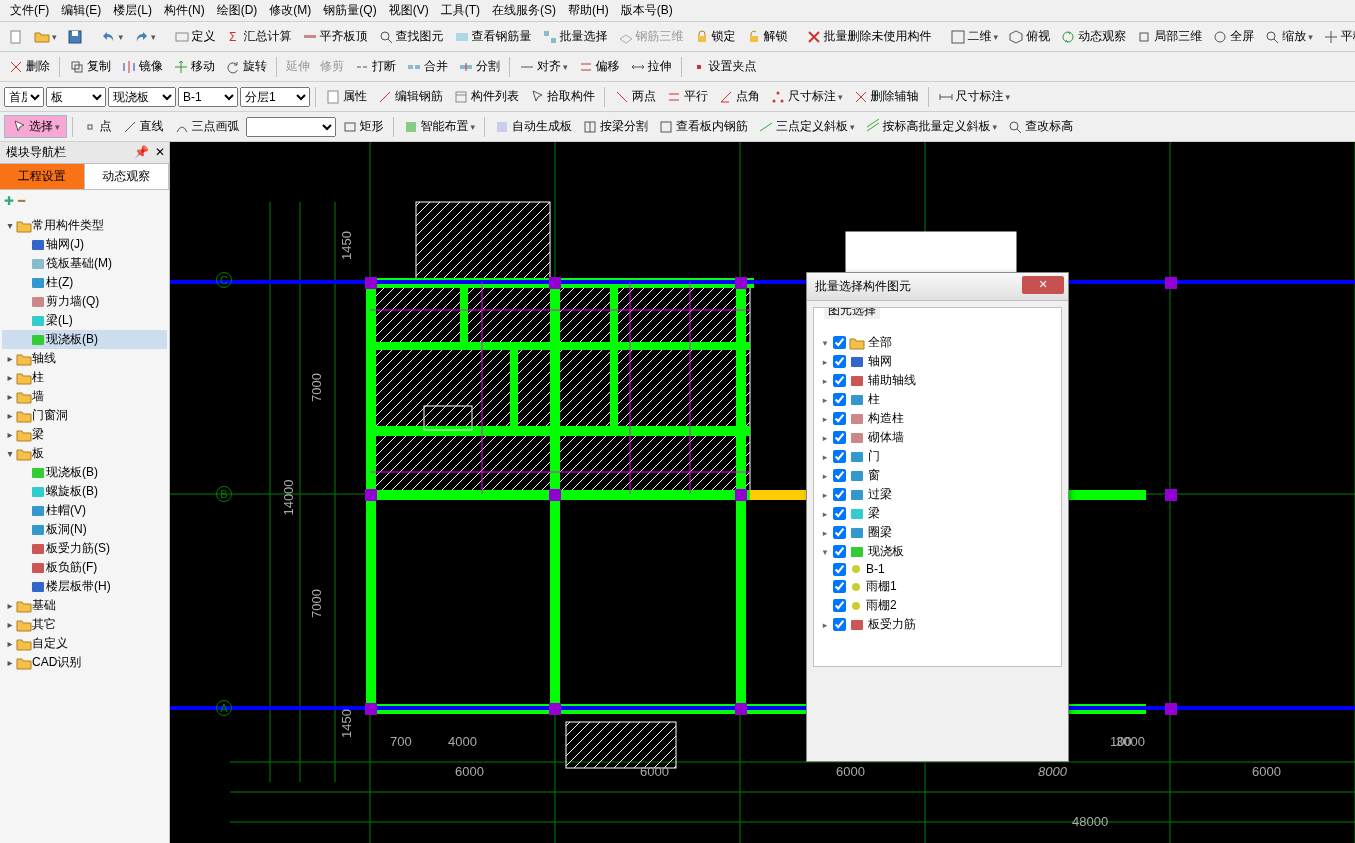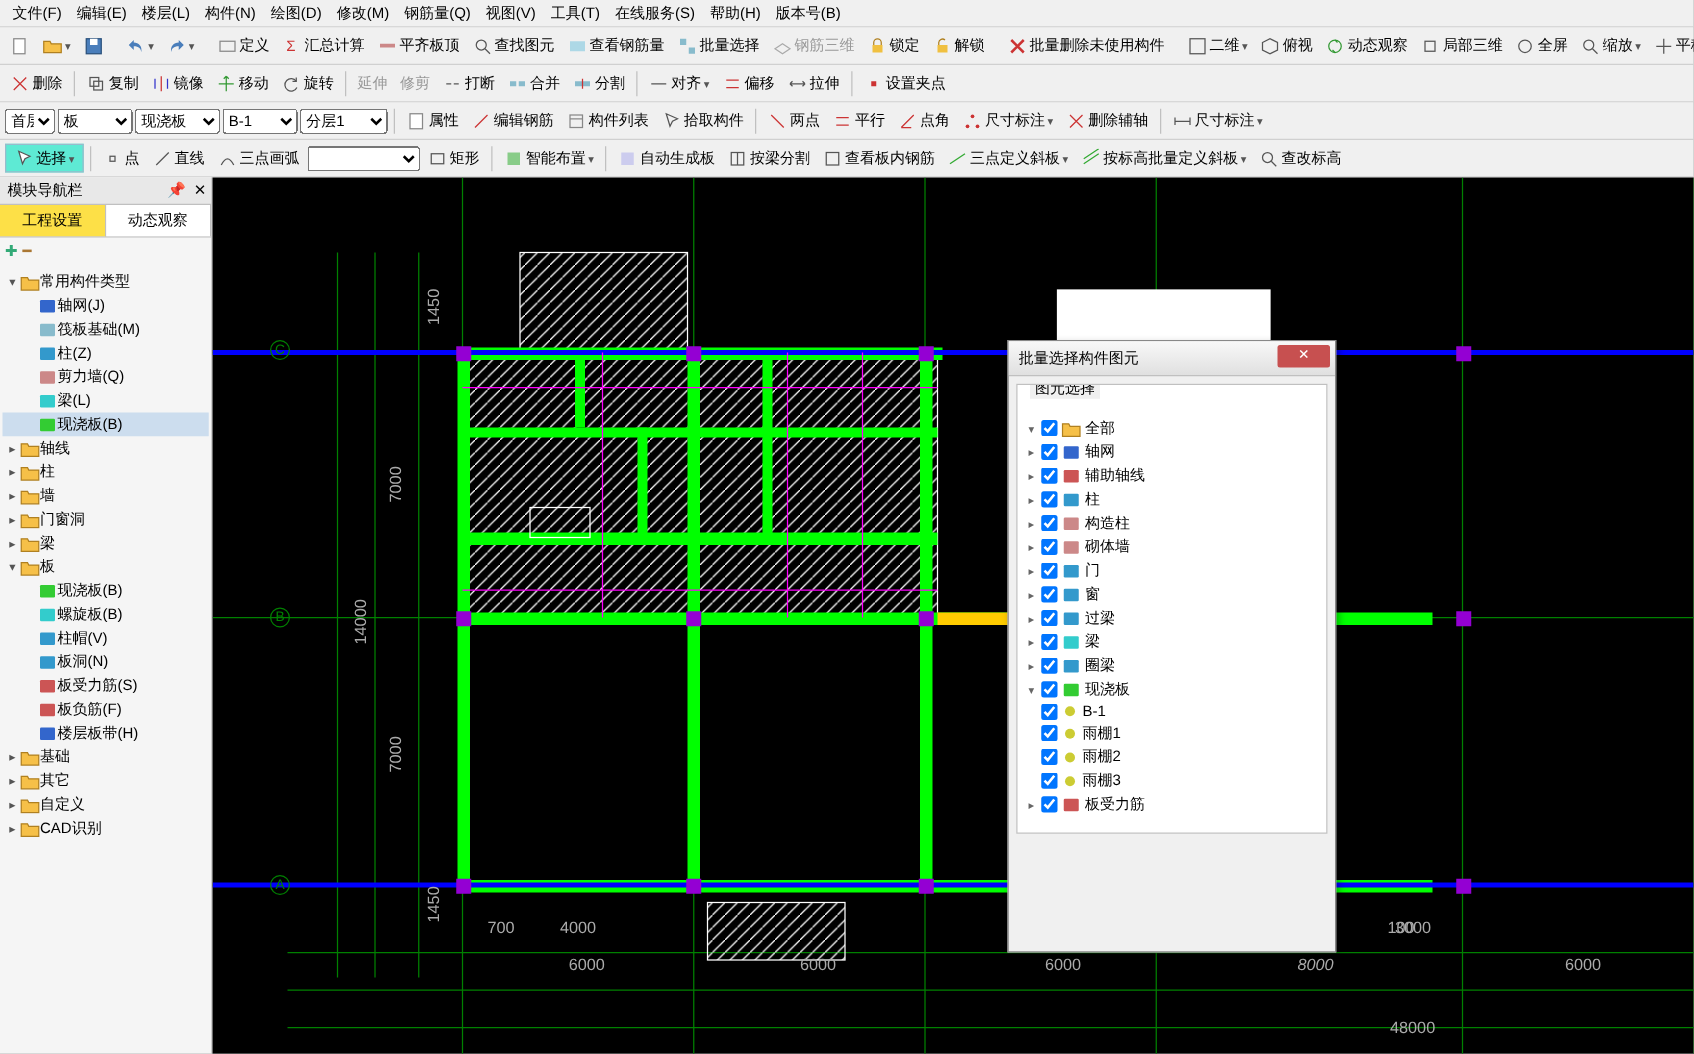--- a/index.html
+++ b/index.html
@@ -14,21 +14,21 @@
 .icon { width: 16px; height: 16px; display: inline-block; }
 .toolbar select { height: 20px; font-size: 12px; }
 .dropdown-arrow { font-size: 9px; color: #555; }
 
 .main { display: flex; height: calc(843px - 22px - 30px - 30px - 30px - 30px); }
 .sidebar { width: 170px; background: #f5f5f5; border-right: 1px solid #c0c0c0; overflow: auto; }
 .sidebar-header { height: 22px; display: flex; align-items: center; padding: 0 6px; background: #e8e8e8; border-bottom: 1px solid #c0c0c0; position: relative; }
 .sidebar-header .pin { position: absolute; right: 20px; top: 3px; }
 .sidebar-header .close { position: absolute; right: 4px; top: 3px; }
 .sidebar-tabs { display: flex; border-bottom: 1px solid #c0c0c0; }
-.sidebar-tab { flex: 1; text-align: center; padding: 4px; background: #fde047; border-right: 1px solid #c0c0c0; cursor: default; }
+.sidebar-tab { flex: 1; text-align: center; padding: 4px; background: #f97316; border-right: 1px solid #c0c0c0; cursor: default; }
 .sidebar-tab.active { background: #fff; }
 .sidebar-toolbar { padding: 4px; display: flex; gap: 4px; }
 .tree { padding: 4px 2px; }
 .tree-item { display: flex; align-items: center; padding: 1px 2px; cursor: default; white-space: nowrap; }
 .tree-item .exp { width: 12px; text-align: center; color: #555; font-size: 10px; }
 .tree-item.selected { background: #cde; }
 .indent0 { padding-left: 2px; } .indent1 { padding-left: 16px; }
 
 .canvas { flex: 1; background: #000; position: relative; overflow: hidden; }
 .canvas .dim-label { position: absolute; color: #aaa; font-size: 13px; }
@@ -383,21 +383,21 @@
         <line x1="2" y1="8" x2="14" y2="8" stroke="#555"></line>
         <line x1="2" y1="5" x2="2" y2="11" stroke="#555"></line>
         <line x1="14" y1="5" x2="14" y2="11" stroke="#555"></line>
       </svg>
       <span class="tbtext">尺寸标注</span>
       <span class="dropdown-arrow">▾</span>
     </span>
 </div>
 
 <div class="toolbar">
-  <span class="btn" style="border:1px solid #9bc; background:#5eead4; padding:2px 6px">
+  <span class="btn" style="border:1px solid #9bc; background:#f9a8d4; padding:2px 6px">
       <svg class="icon" viewBox="0 0 16 16">
         <path d="M4 2l3 10 2-4 4-2z" fill="#fff" stroke="#555"></path>
       </svg>
       <span class="tbtext">选择</span>
       <span class="dropdown-arrow">▾</span>
     </span>
   <span class="sep"></span>
   <span class="btn">
       <svg class="icon" viewBox="0 0 16 16">
         <rect x="6" y="6" width="4" height="4" fill="none" stroke="#555"></rect>
@@ -756,21 +756,21 @@
         <div class="dim-label" style="left: 162px; top: 574px; transform: rotate(-90deg);">1450</div>
         <div class="dim-label" style="left: 220px; top: 592px;">700</div>
         <div class="dim-label" style="left: 278px; top: 592px;">4000</div>
         <div class="dim-label" style="left: 285px; top: 622px;">6000</div>
         <div class="dim-label" style="left: 470px; top: 622px;">6000</div>
         <div class="dim-label" style="left: 666px; top: 622px;">6000</div>
         <div class="dim-label" style="left: 868px; top: 622px; font-style: italic;">8000</div>
         <div class="dim-label" style="left: 1082px; top: 622px;">6000</div>
         <div class="dim-label" style="left: 946px; top: 592px;">3000</div>
         <div class="dim-label" style="left: 940px; top: 592px;">100</div>
-        <div class="dim-label" style="left: 942px; top: 672px;">48000</div>
+        <div class="dim-label" style="left: 902px; top: 672px;">48000</div>
       </div>
   </div>
 </div>
 
 <div class="dialog">
   <div class="dialog-title">
     <span>批量选择构件图元</span>
     <span class="dialog-close">✕</span>
   </div>
   <div class="dialog-body">
@@ -890,28 +890,20 @@
             <span>雨棚1</span>
           </div>
           <div class="row di2">
             <span class="exp"></span>
             <input type="checkbox" checked="" style="">
             <svg width="14" height="14">
               <circle cx="7" cy="7" r="4" fill="#cc3"></circle>
             </svg>
             <span>雨棚2</span>
           </div>
-          <div class="row di2">
-            <span class="exp"></span>
-            <input type="checkbox" checked="" style="">
-            <svg width="14" height="14">
-              <circle cx="7" cy="7" r="4" fill="#cc3"></circle>
-            </svg>
-            <span>雨棚3</span>
-          </div>
           <div class="row di1">
             <span class="exp">▸</span>
             <input type="checkbox" checked="" style="">
             <svg width="16" height="14" viewBox="0 0 16 14">
               <rect x="2" y="2" width="12" height="10" fill="#c55" rx="1"></rect>
             </svg>
             <span>板受力筋</span>
           </div>
         </div>
     </fieldset>

